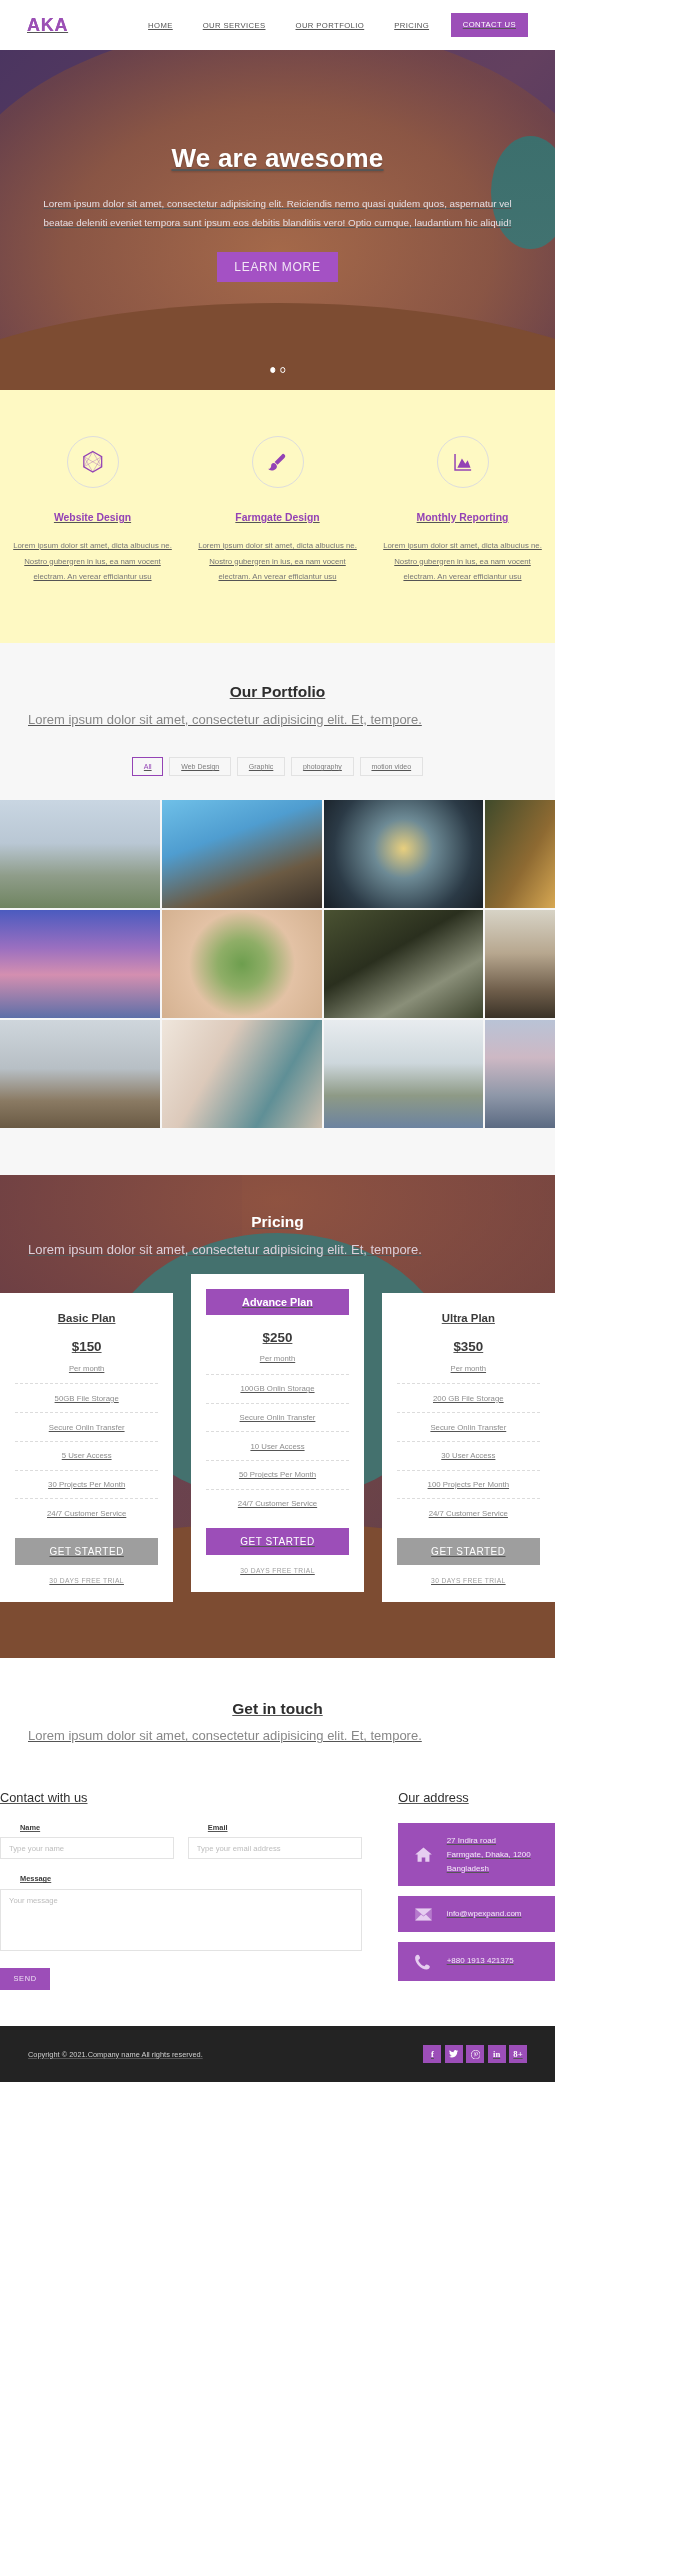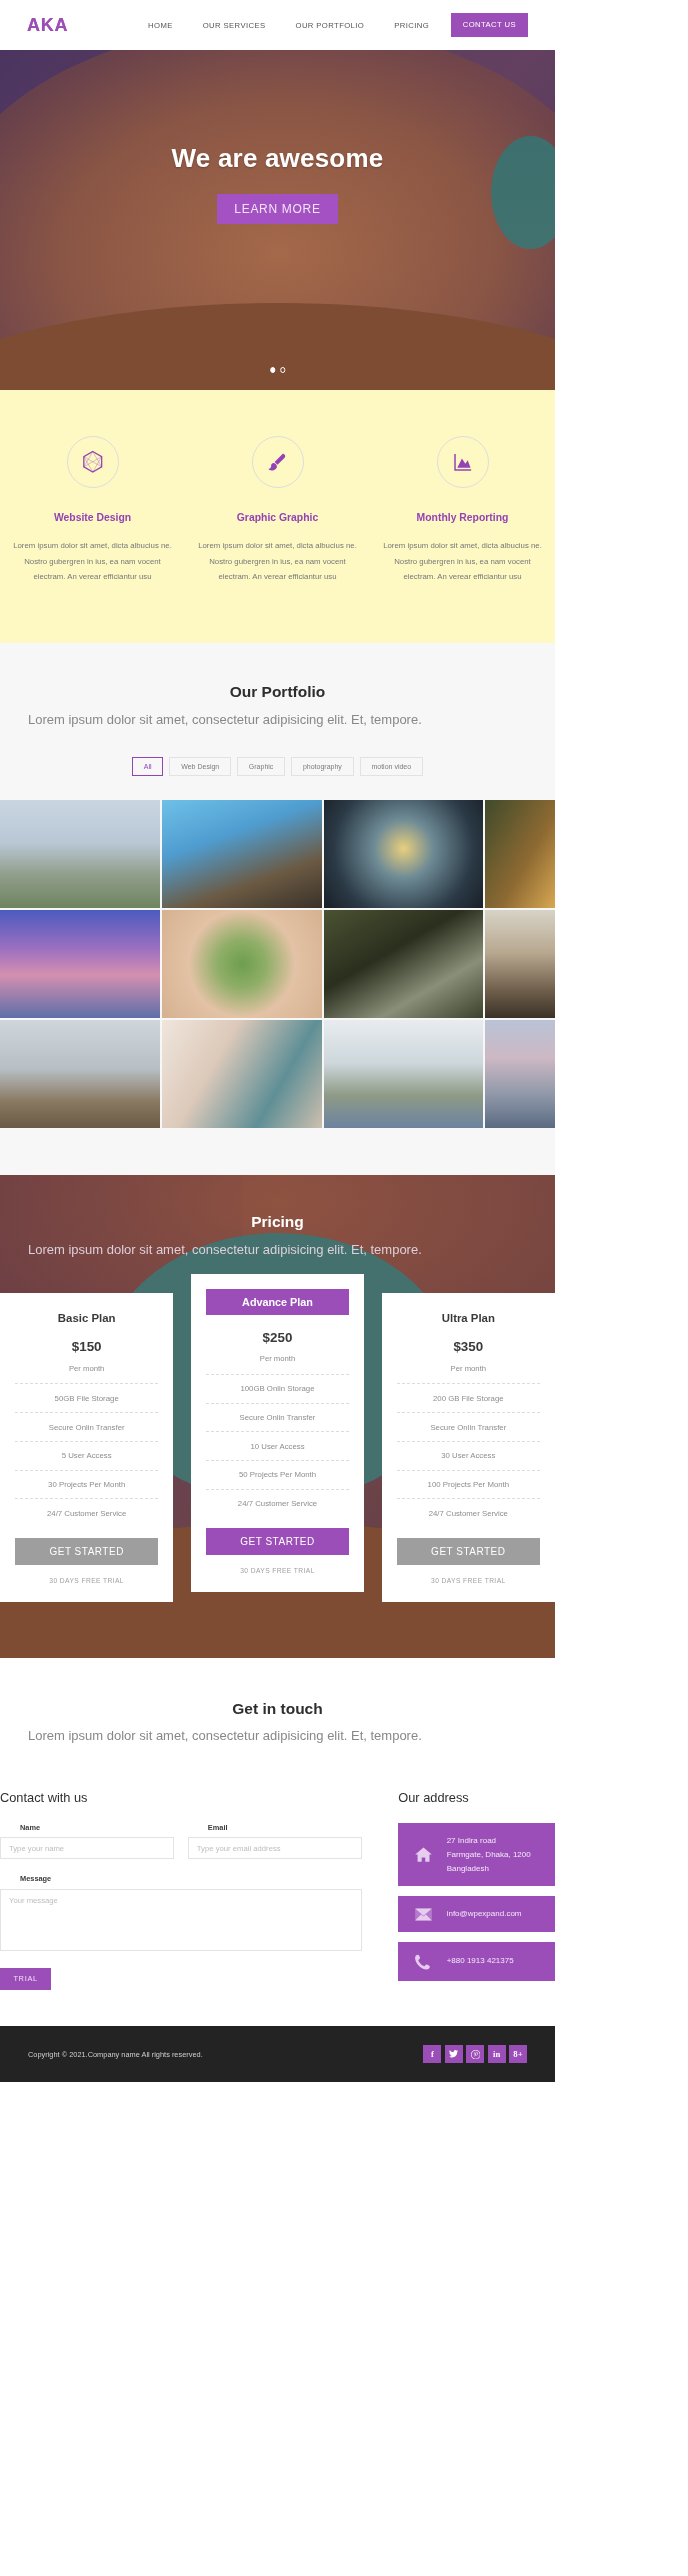--- a/index.html
+++ b/index.html
@@ -3,21 +3,21 @@
 <meta charset="utf-8">
 <style>
   * { margin:0; padding:0; box-sizing:border-box; }
   html, body { width:688px; }
   body {
     font-family: "Liberation Sans", sans-serif;
     background:#ffffff;
     color:#555;
     -webkit-font-smoothing:antialiased;
   }
-  .page { width:555px; position:relative; overflow:hidden; }
+  .page { width:555px; position:relative; overflow:hidden;text-decoration:underline; }
 
   
   .header {
     height:50px; background:#ffffff; display:flex; align-items:center;
     padding:0 27px; position:relative; z-index:40;
   }
   .logo {
     font-size:18px; font-weight:bold; letter-spacing:0.7px;
     color:#9b4fb5;
     background:linear-gradient(90deg,#8e46ad,#b05fc2);
@@ -226,20 +226,21 @@
     </div>
   </div>
 
   <div class="hero">
     <div class="blob-brown"></div>
     <div class="blob-teal-right"></div>
     <div class="blob-teal-center"></div>
     <div class="blob-brown2"></div>
     <div class="hero-inner">
       <h1>We are awesome</h1>
+      <p>Lorem ipsum dolor sit amet, consectetur adipisicing elit. Reiciendis nemo quasi quidem quos, aspernatur vel beatae deleniti eveniet tempora sunt ipsum eos debitis blanditiis vero! Optio cumque, laudantium hic aliquid!</p>
       <button class="btn-learn">LEARN MORE</button>
     </div>
     <div class="dots">
       <span class="dot active"></span>
       <span class="dot"></span>
     </div>
   </div>
 
   <div class="services">
     <div class="svc-row">
@@ -253,21 +254,21 @@
         <h3>Website Design</h3>
         <p>Lorem ipsum dolor sit amet, dicta albucius ne. Nostro gubergren in ius, ea nam vocent electram. An verear efficiantur usu</p>
       </div>
       <div class="svc">
         <div class="svc-circle">
           <svg width="23" height="23" viewBox="0 0 40 40">
             <path d="M32 6 C34 8 34 10 32 12 L20 24 L15 19 L27 7 C29 5 30 4 32 6 Z" fill="#9443b5"></path>
             <path d="M13 21 C16 21 19 24 19 27 C19 31 15 34 10 34 C7 34 5 33 4 31 C8 31 9 28 9 25 C9 23 11 21 13 21 Z" fill="#9443b5"></path>
           </svg>
         </div>
-        <h3>Graphic Graphic</h3>
+        <h3>Farmgate Design</h3>
         <p>Lorem ipsum dolor sit amet, dicta albucius ne. Nostro gubergren in ius, ea nam vocent electram. An verear efficiantur usu</p>
       </div>
       <div class="svc">
         <div class="svc-circle">
           <svg width="23" height="23" viewBox="0 0 40 40">
             <path d="M7 5 L7 33 L35 33" stroke="#9443b5" stroke-width="2.6" fill="none"></path>
             <path d="M11 29 L19 13 L25 22 L29 16 L34 29 Z" fill="#9443b5"></path>
           </svg>
         </div>
         <h3>Monthly Reporting</h3>
@@ -375,21 +376,21 @@
           </div>
           <div class="field">
             <label>Email</label>
             <input type="text" placeholder="Type your email address" style="">
           </div>
         </div>
         <div class="field msg-block">
           <label>Message</label>
           <textarea placeholder="Your message" style=""></textarea>
         </div>
-        <button class="btn-send">TRIAL</button>
+        <button class="btn-send">SEND</button>
       </div>
 
       <div class="col-right">
         <div class="col-title">Our address</div>
 
         <div class="addr-card">
           <span class="ico">
             <svg width="19" height="19" viewBox="0 0 32 32" fill="#e6cdf0">
               <path d="M16 4 L30 16 L26 16 L26 28 L19 28 L19 21 L13 21 L13 28 L6 28 L6 16 L2 16 Z"></path>
             </svg>

